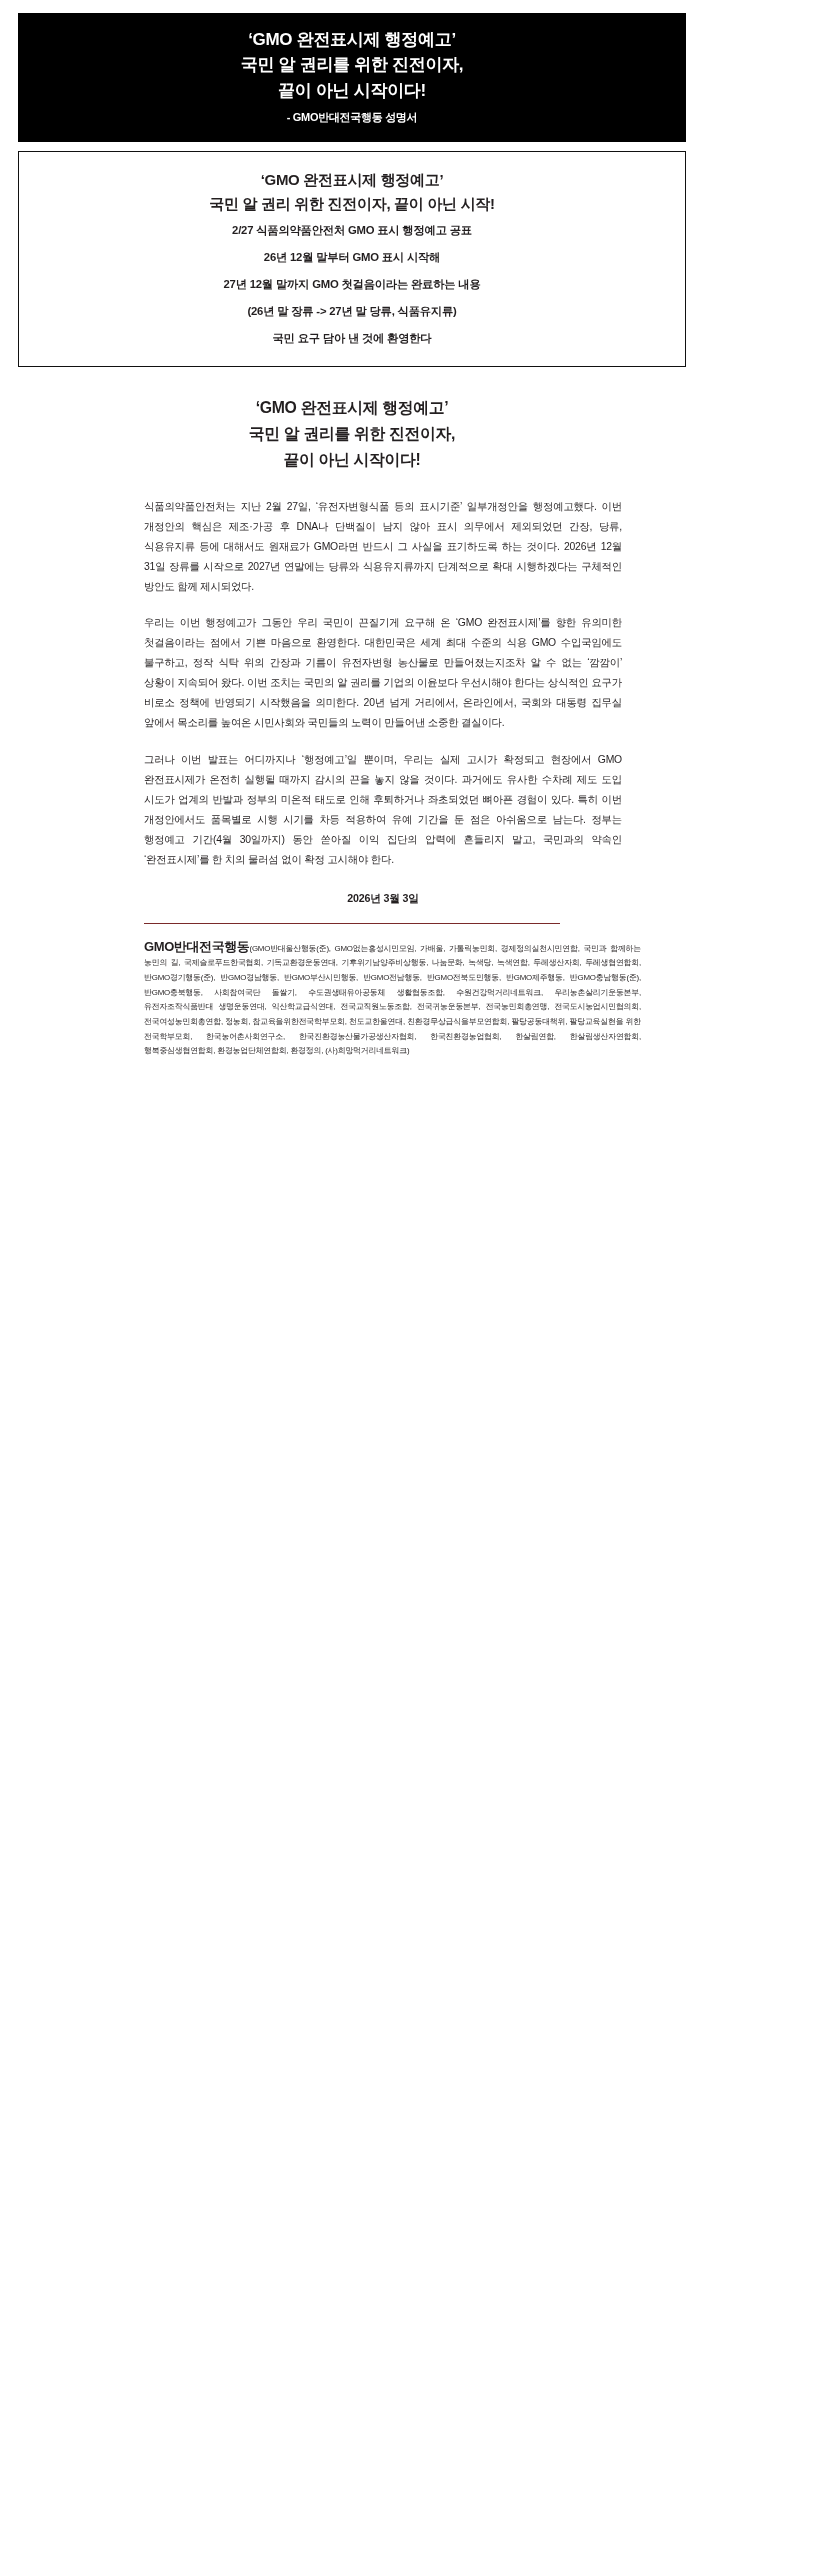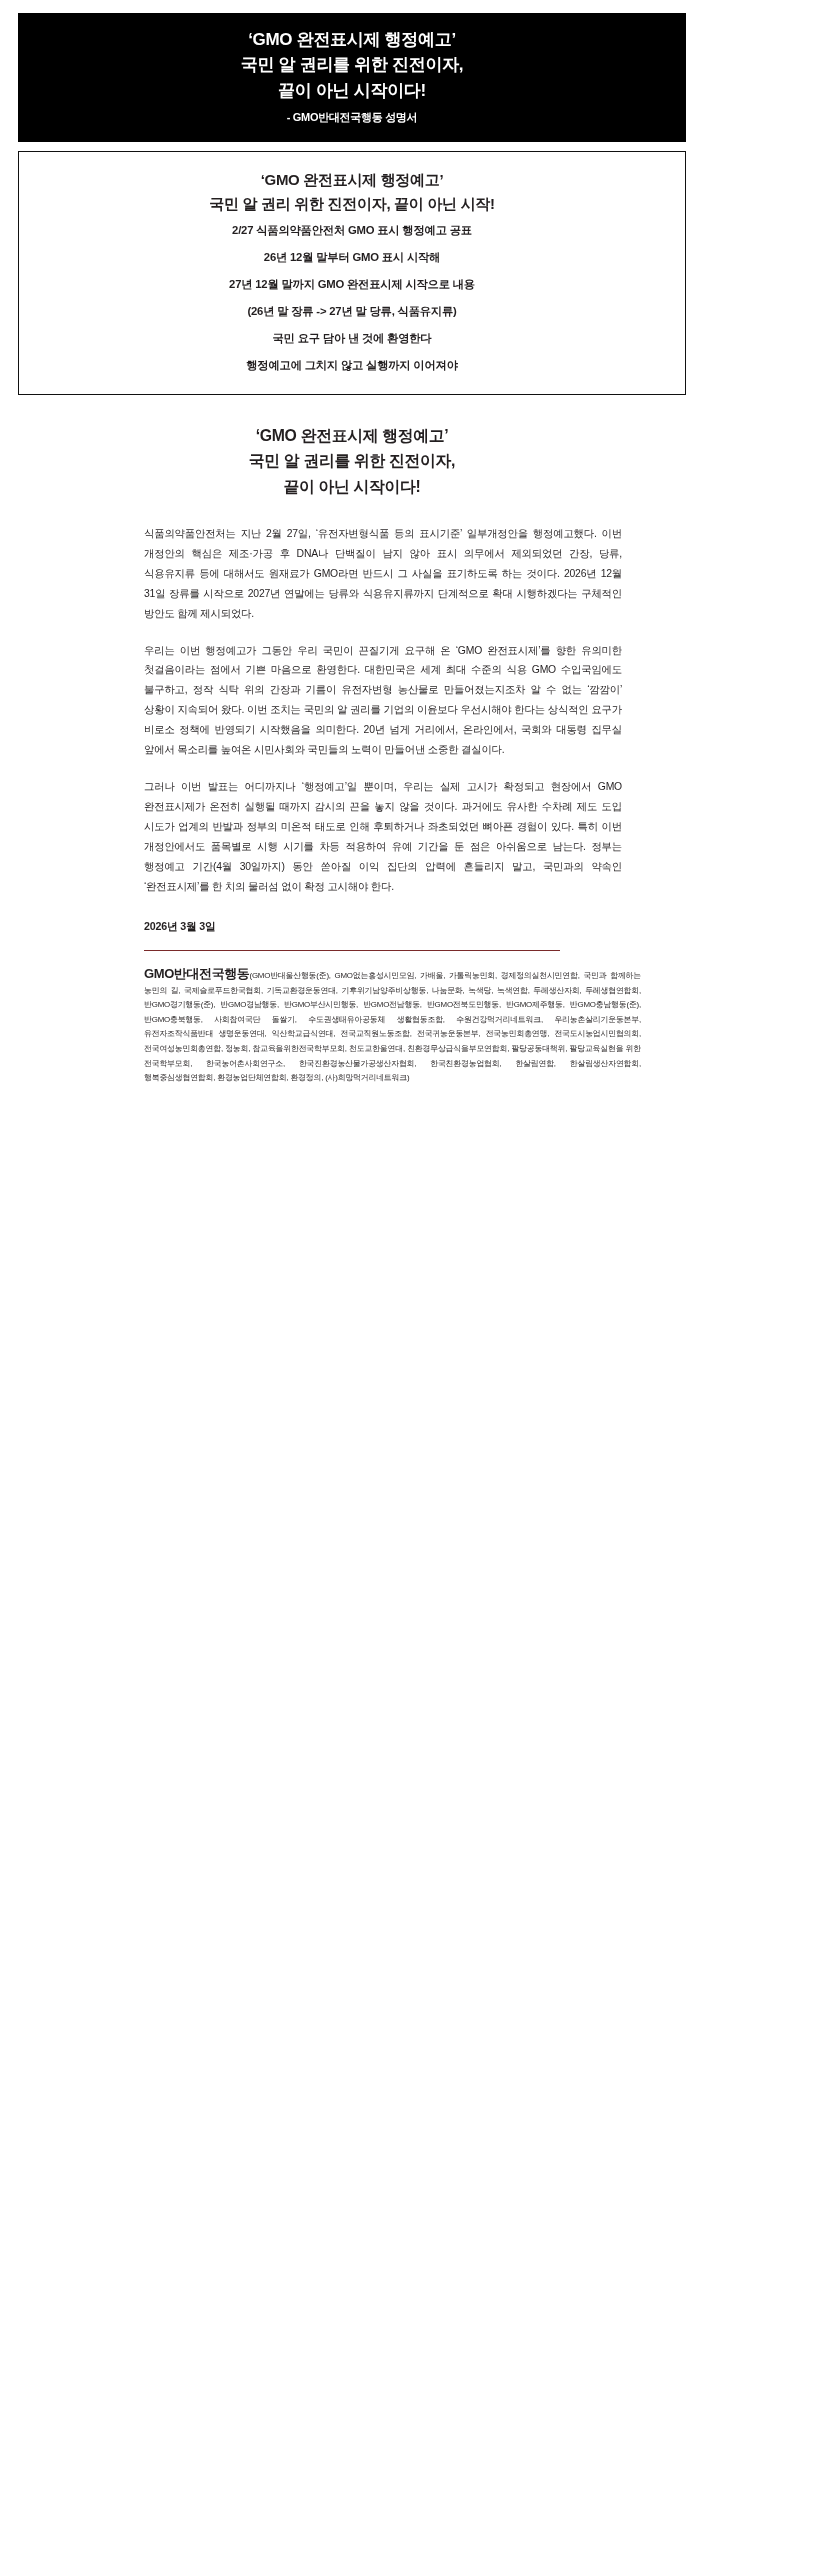--- a/index.html
+++ b/index.html
@@ -85,20 +85,21 @@
     line-height: 1.92;
     text-align: justify;
     text-justify: inter-ideograph;
     letter-spacing: -0.2px;
     margin-bottom: 16.4px;
     word-break: keep-all;
   }
 
   
   .date-line {
+    text-align: center;
     font-size: 10.7px;
     font-weight: bold;
     margin: 23px 0 6px 0;
     letter-spacing: -0.2px;
   }
 
   
   .divider {
     border: none;
     border-top: 0.6px solid #7a2a2a;
@@ -138,24 +139,23 @@
     <div class="banner-line">국민 알 권리를 위한 진전이자,</div>
     <div class="banner-line">끝이 아닌 시작이다!</div>
     <div class="banner-line sub">- GMO반대전국행동 성명서</div>
   </div>
 
   <div class="summary-box">
     <div class="summary-title">‘GMO 완전표시제 행정예고’</div>
     <div class="summary-title">국민 알 권리 위한 진전이자, 끝이 아닌 시작!</div>
     <div class="summary-line">2/27 식품의약품안전처 GMO 표시 행정예고 공표</div>
     <div class="summary-line tight">26년 12월 말부터 GMO 표시 시작해</div>
-    <div class="summary-line tight">27년 12월 말까지 GMO 완전표시제 시작으로 내용</div>
+    <div class="summary-line tight">27년 12월 말까지 GMO 첫걸음이라는 완료하는 내용</div>
     <div class="summary-line tight">(26년 말 장류 -&gt; 27년 말 당류, 식품유지류)</div>
     <div class="summary-line tight">국민 요구 담아 낸 것에 환영한다</div>
-    <div class="summary-line tight">행정예고에 그치지 않고 실행까지 이어져야</div>
   </div>
 
   <div class="doc-title">
     <div>‘GMO 완전표시제 행정예고’</div>
     <div>국민 알 권리를 위한 진전이자,</div>
     <div>끝이 아닌 시작이다!</div>
   </div>
 
   <div class="body-wrap">
     <p class="para">식품의약품안전처는 지난 2월 27일, ‘유전자변형식품 등의 표시기준’ 일부개정안을 행정예고했다. 이번 개정안의 핵심은 제조·가공 후 DNA나 단백질이 남지 않아 표시 의무에서 제외되었던 간장, 당류, 식용유지류 등에 대해서도 원재료가 GMO라면 반드시 그 사실을 표기하도록 하는 것이다. 2026년 12월 31일 장류를 시작으로 2027년 연말에는 당류와 식용유지류까지 단계적으로 확대 시행하겠다는 구체적인 방안도 함께 제시되었다.</p>

